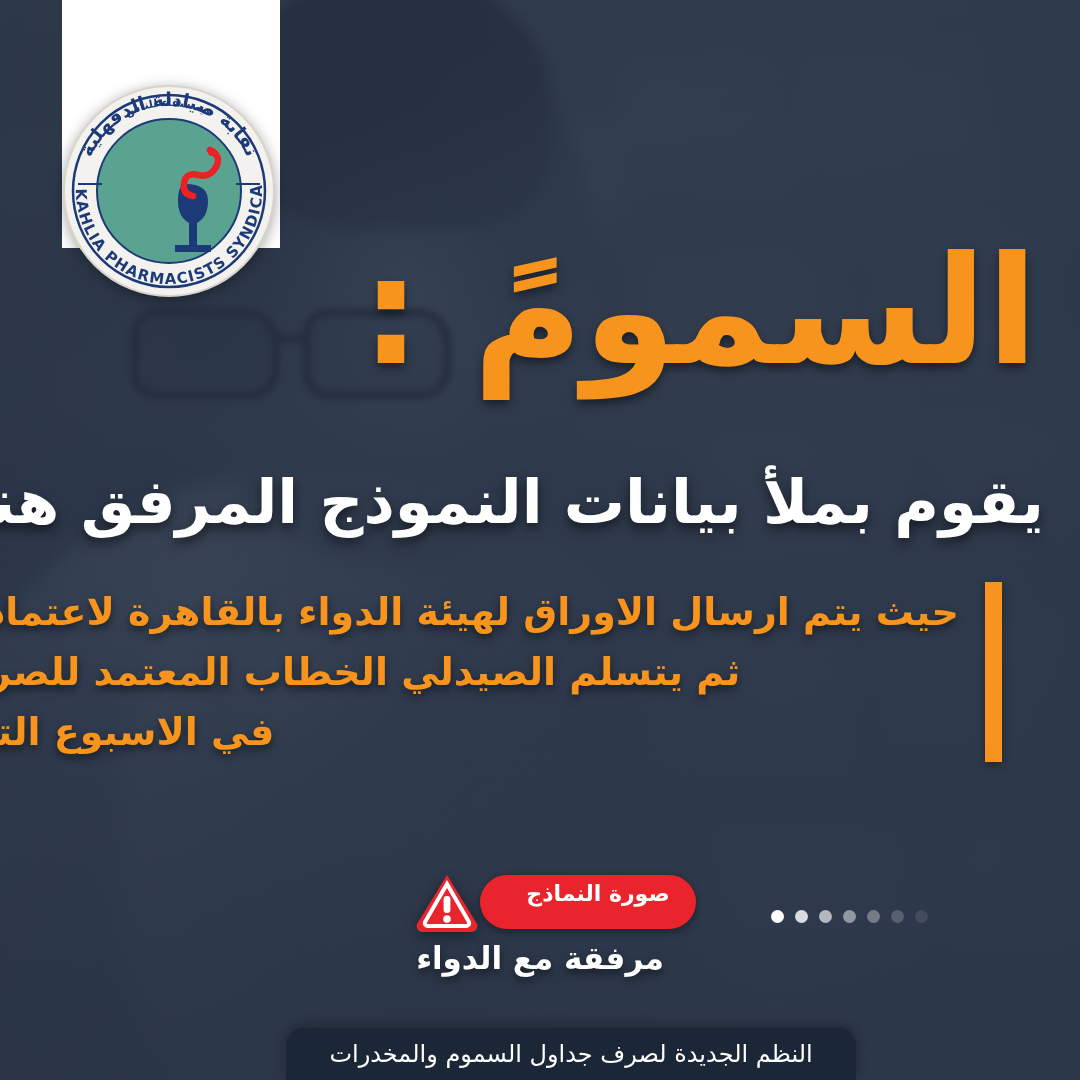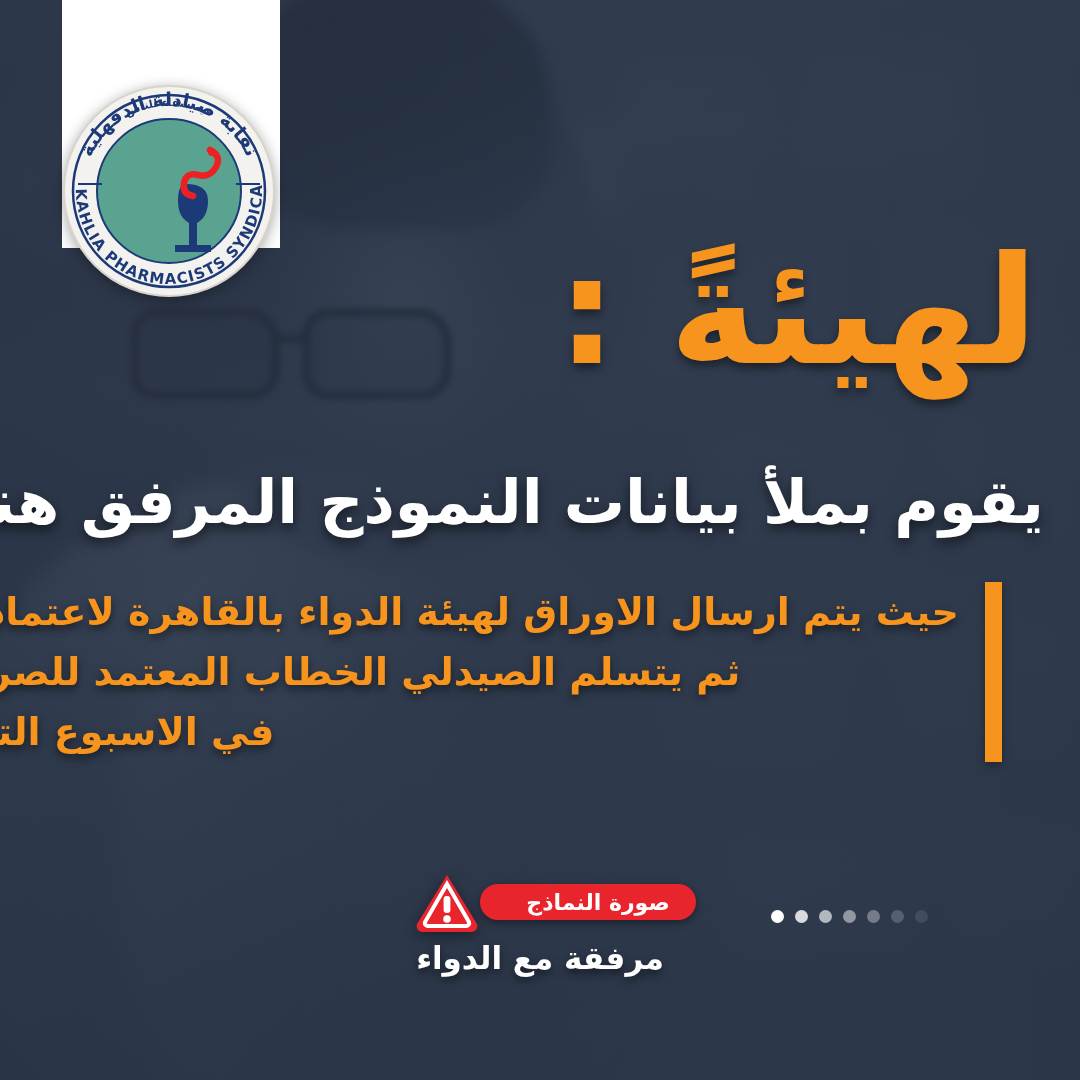--- a/index.html
+++ b/index.html
@@ -262,21 +262,21 @@
     align-items: center;
     justify-content: center;
     position: relative;
   }
   .badge-pill {
     background: #e8252c;
     color: #ffffff;
     font-size: 22px;
     font-weight: 700;
     border-radius: 999px;
-    padding: 8px 26px 6px 46px;
+    padding: 8px 26px 24px 46px;
     line-height: 1;
     margin-right: -30px;
     box-shadow: 0 3px 9px rgba(0,0,0,.4);
     direction: rtl;
   }
   .warn-icon {
     position: relative;
     z-index: 2;
     width: 66px;
     height: 60px;
@@ -396,21 +396,21 @@
       </text>
 
       <text font-family="'DejaVu Sans','Liberation Sans',sans-serif" font-size="15" fill="#1c3a78" font-weight="700" letter-spacing="1.2">
         <textPath href="#arcBot" startOffset="50%" text-anchor="middle">DAKAHLIA PHARMACISTS SYNDICATE</textPath>
       </text>
       <line x1="16" y1="100" x2="40" y2="100" stroke="#1c3a78" stroke-width="2"></line>
       <line x1="174" y1="100" x2="198" y2="100" stroke="#1c3a78" stroke-width="2"></line>
     </svg>
   </div>
 
-  <div class="kicker">لهيئةً :</div>
+  <div class="kicker">السمومً :</div>
 
   <div class="subhead">يقوم بملأ بيانات النموذج المرفق هناك</div>
 
   <div class="body-block">
     <div class="accent-bar"></div>
     <div class="body-lines">
       <span class="ln">حيث يتم ارسال الاوراق لهيئة الدواء بالقاهرة لاعتمادها ..</span>
       <span class="ln">ثم يتسلم الصيدلي الخطاب المعتمد للصرف ..</span>
       <span class="ln">في الاسبوع التالي .</span>
     </div>
@@ -434,14 +434,15 @@
   <div class="dots">
     <span style="opacity:1"></span>
     <span style="opacity:.82"></span>
     <span style="opacity:.64"></span>
     <span style="opacity:.48"></span>
     <span style="opacity:.34"></span>
     <span style="opacity:.2"></span>
     <span style="opacity:.1"></span>
   </div>
 
+  <div class="bottom-bar">النظم الجديدة لصرف جداول السموم والمخدرات</div>
 
 </div>
 
 </body></html>

